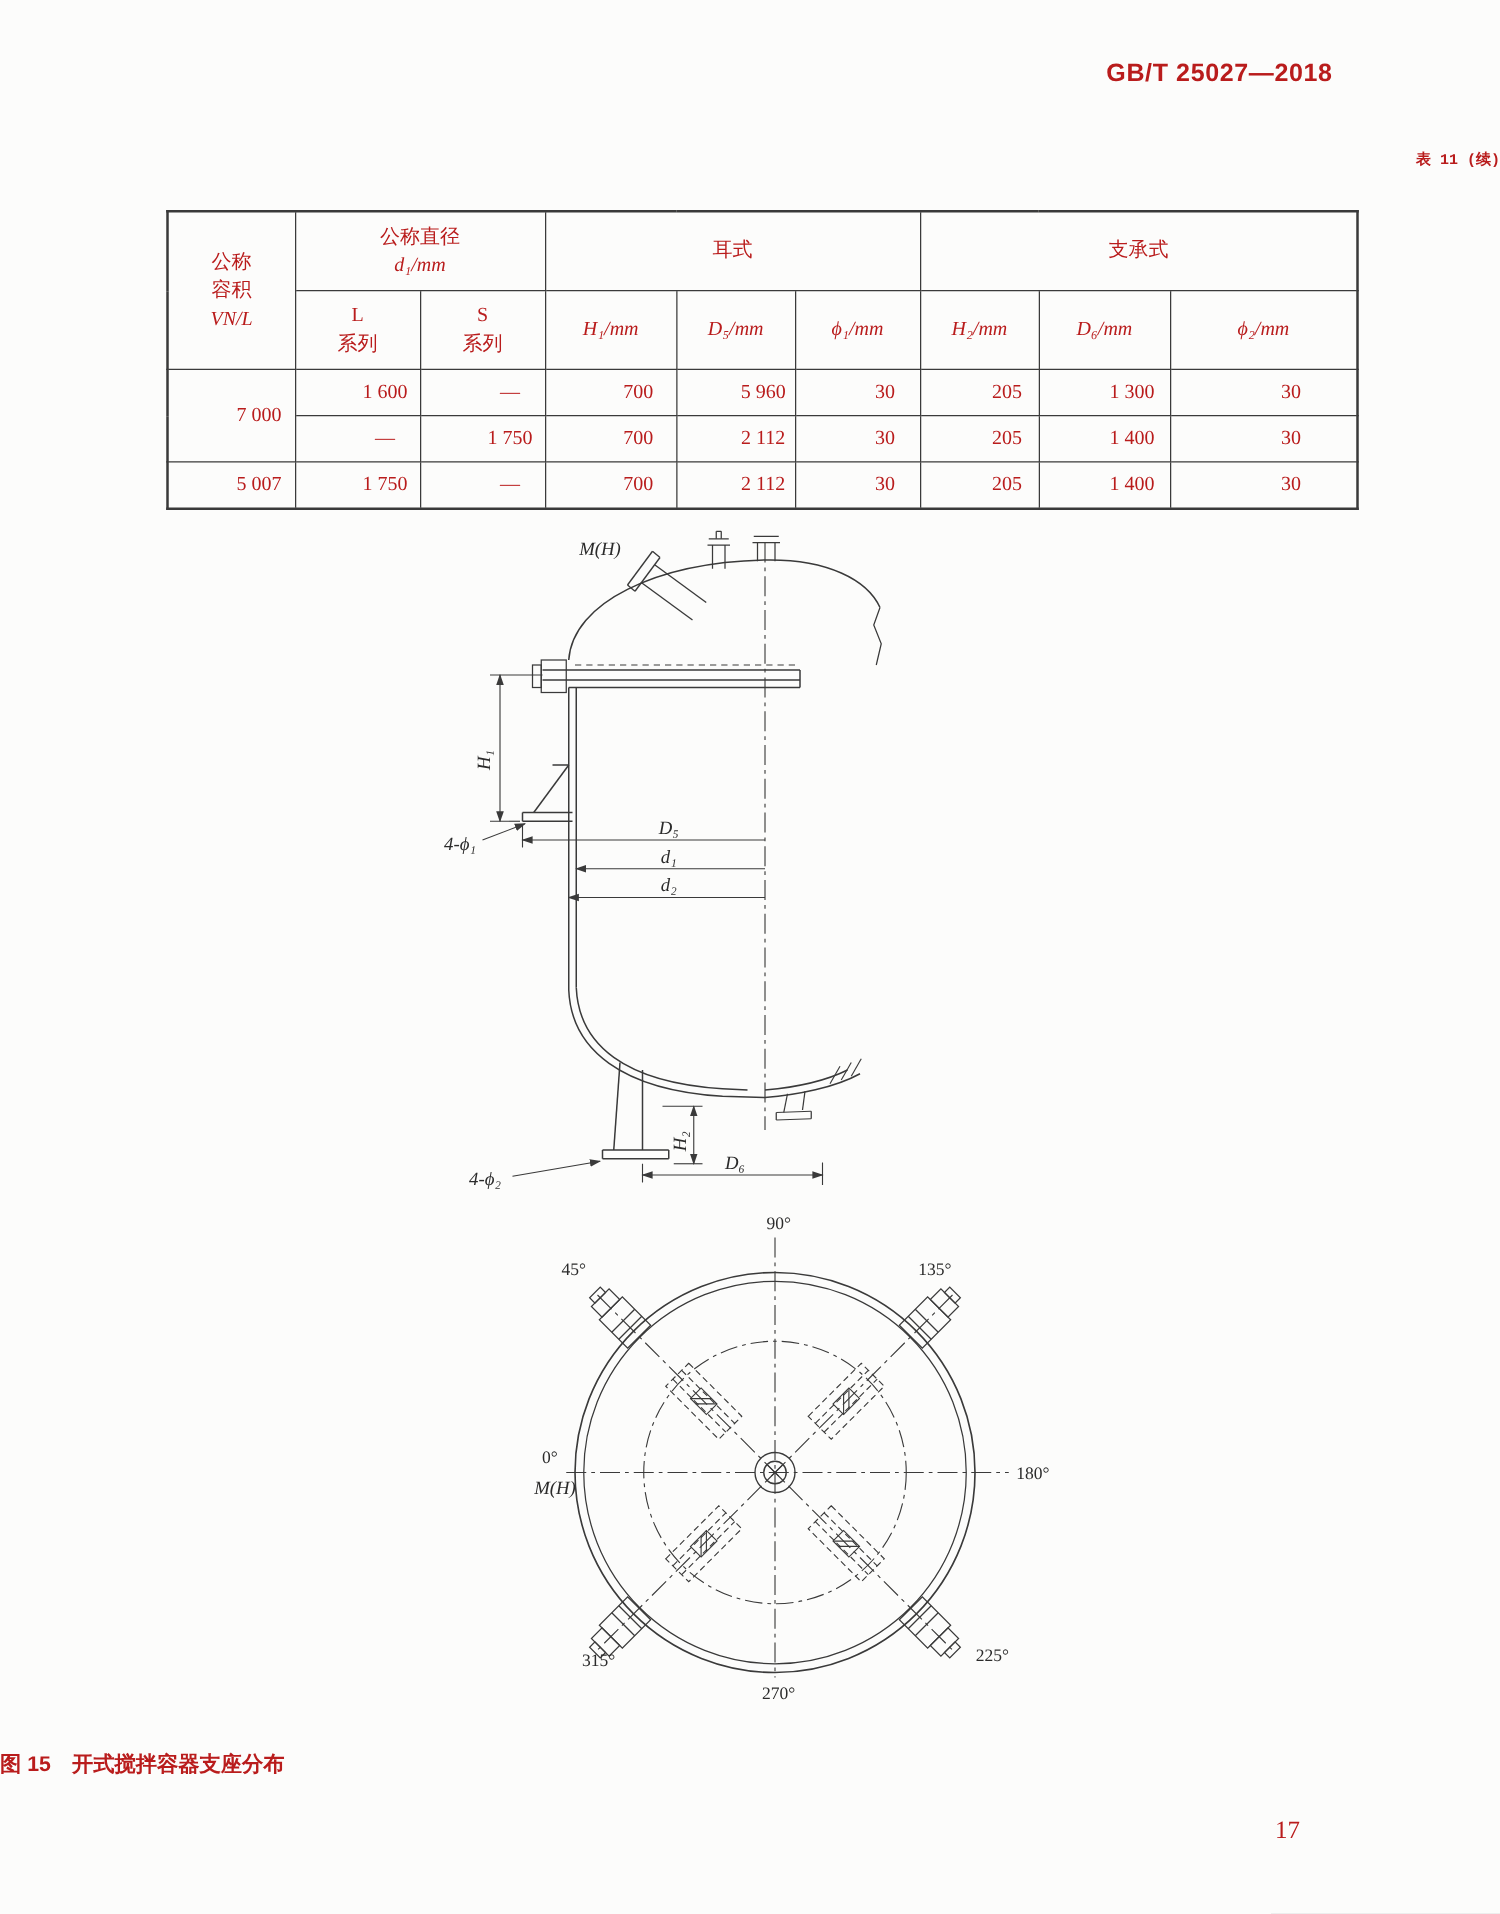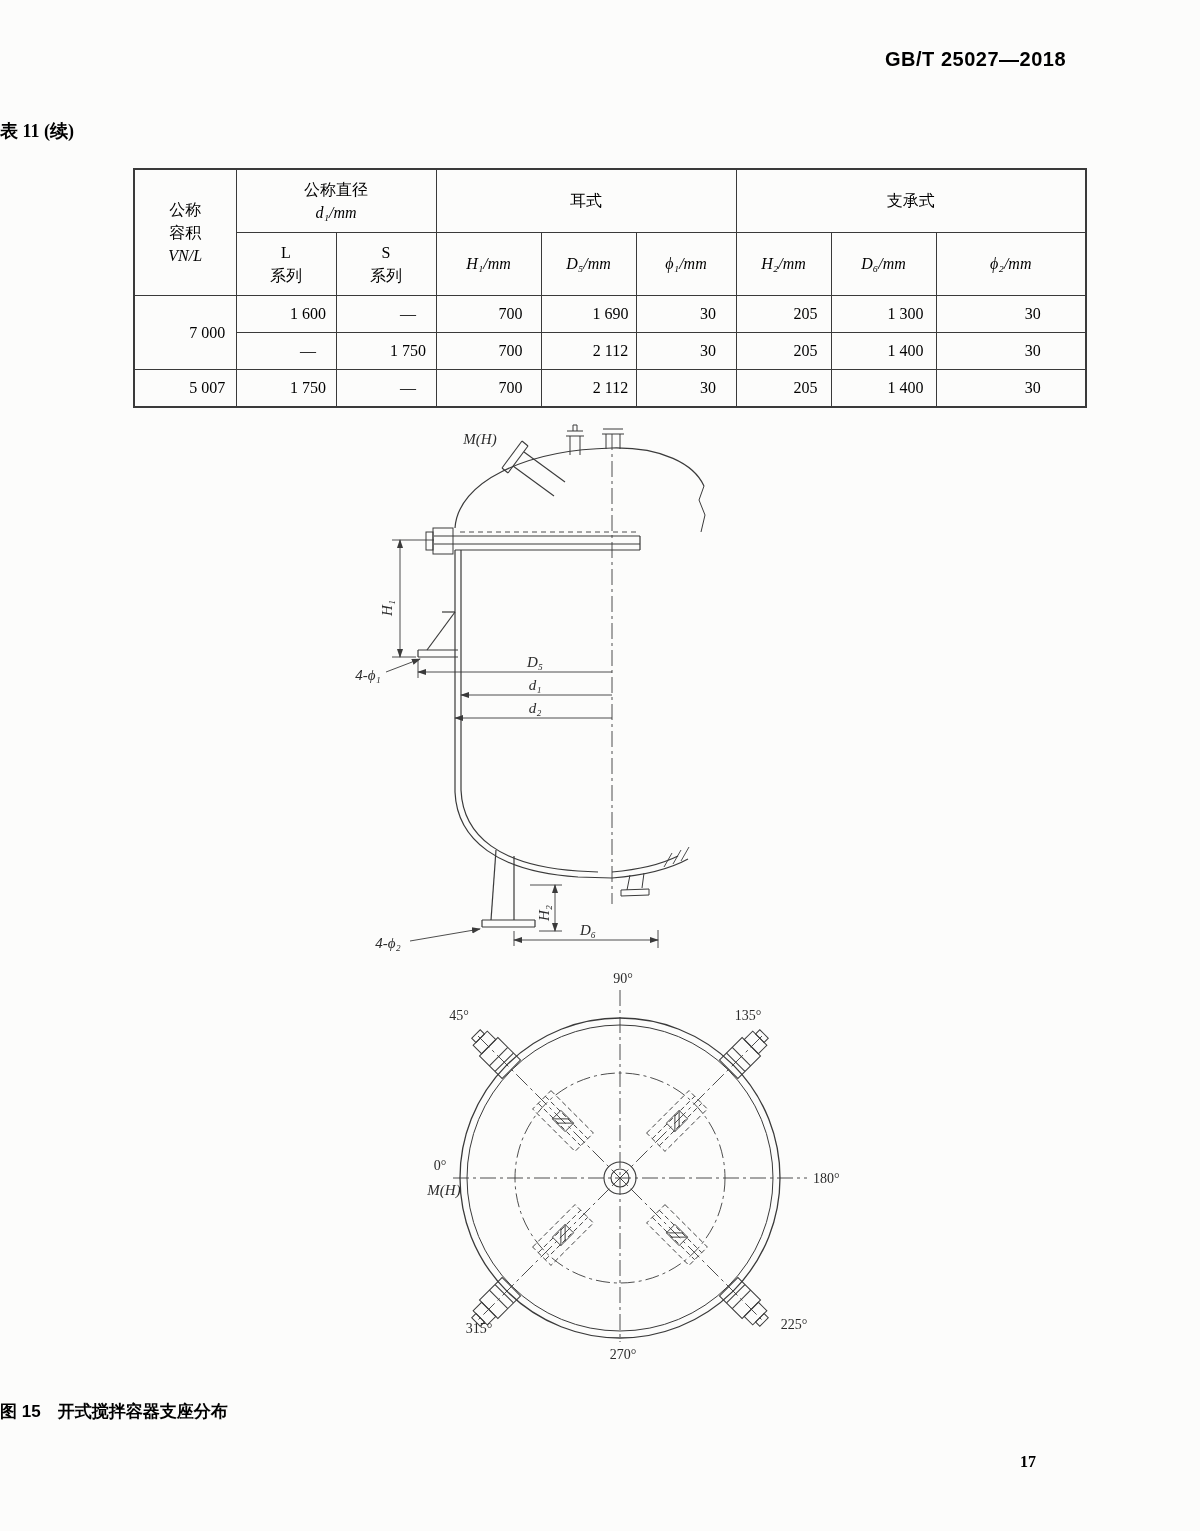--- a/index.html
+++ b/index.html
@@ -1,30 +1,30 @@
 <!DOCTYPE html>
 <html><head>
 <meta charset="utf-8">
 <style>
   html,body{margin:0;padding:0;background:#d8d8d8;}
   .page{
     position:relative;width:1200px;height:1531px;margin:0 auto;
-    background:#fcfcfb;color:#000000;
+    background:#fcfcfb;color:#b91c1c;
     font-family:"Liberation Serif","DejaVu Serif",serif;
     overflow:hidden;
   }
   .doc-num{
     position:absolute;top:48px;right:134px;
     font-family:"Liberation Sans","DejaVu Sans",sans-serif;
     font-weight:700;font-size:20px;letter-spacing:.5px;
   }
   .tbl-title{
-    position:absolute;top:119px;left:0;width:100%;text-align:left;
-    font-family:Liberation Serif, serif;
-    font-weight:700;font-size:18px;
+    position:absolute;top:119px;left:0;width:100%;text-align:right;
+    font-family:Liberation Mono, monospace;
+    font-weight:700;font-size:12px;
   }
   table.std{
     position:absolute;left:133px;top:168px;width:952px;
     border-collapse:collapse;table-layout:fixed;
     border:2px solid #3a3a3a;
   }
   table.std td{
     border:1px solid #3a3a3a;text-align:center;vertical-align:middle;
     font-size:16px;padding:0;line-height:1.45;
   }
@@ -37,21 +37,21 @@
     font-size:15px;fill:#2b2b2b;stroke:none;
   }
   svg text.vlab{font-style:italic;}
   svg text.alab{font-style:normal;font-size:14px;}
   .fig-caption{
     position:absolute;top:1400px;left:0;width:100%;text-align:left;
     font-family:"Liberation Sans","DejaVu Sans",sans-serif;
     font-weight:700;font-size:17px;
   }
   .page-num{
-    position:absolute;top:1453px;left:1020px;font-size:16px;font-weight:bold;
+    position:absolute;top:1453px;left:1020px;font-size:20px;
   }
 </style>
 </head>
 <body>
 
 <div class="page">
 
   <div class="doc-num">GB/T 25027—2018</div>
 
   <div class="tbl-title">表 11 (续)</div>
@@ -96,21 +96,21 @@
       <td class="ital">ϕ₁/mm</td>
       <td class="ital">H₂/mm</td>
       <td class="ital">D₆/mm</td>
       <td class="ital">ϕ₂/mm</td>
     </tr>
     <tr class="drow">
       <td rowspan="2">7 000</td>
       <td>1 600</td>
       <td>—</td>
       <td>700</td>
-      <td>1 690</td>
+      <td>5 960</td>
       <td>30</td>
       <td>205</td>
       <td>1 300</td>
       <td>30</td>
     </tr>
     <tr class="drow">
       <td>—</td>
       <td>1 750</td>
       <td>700</td>
       <td>2 112</td>

